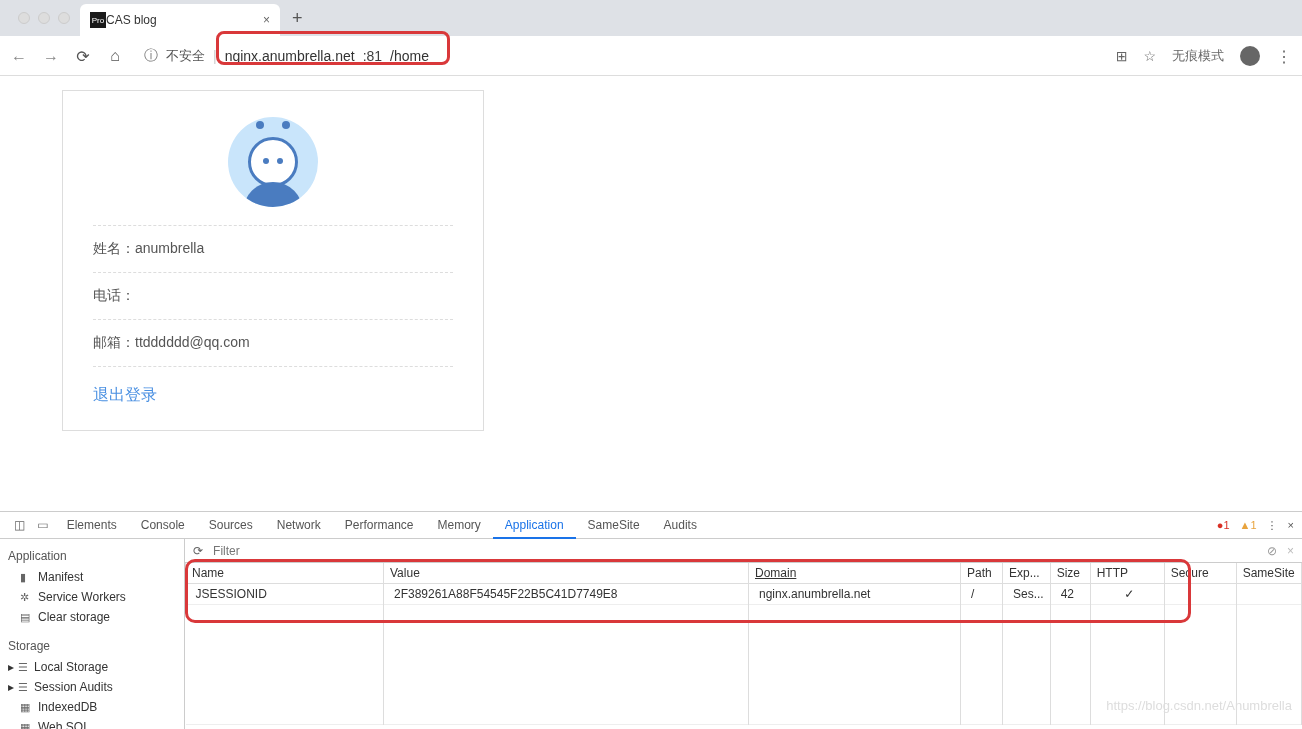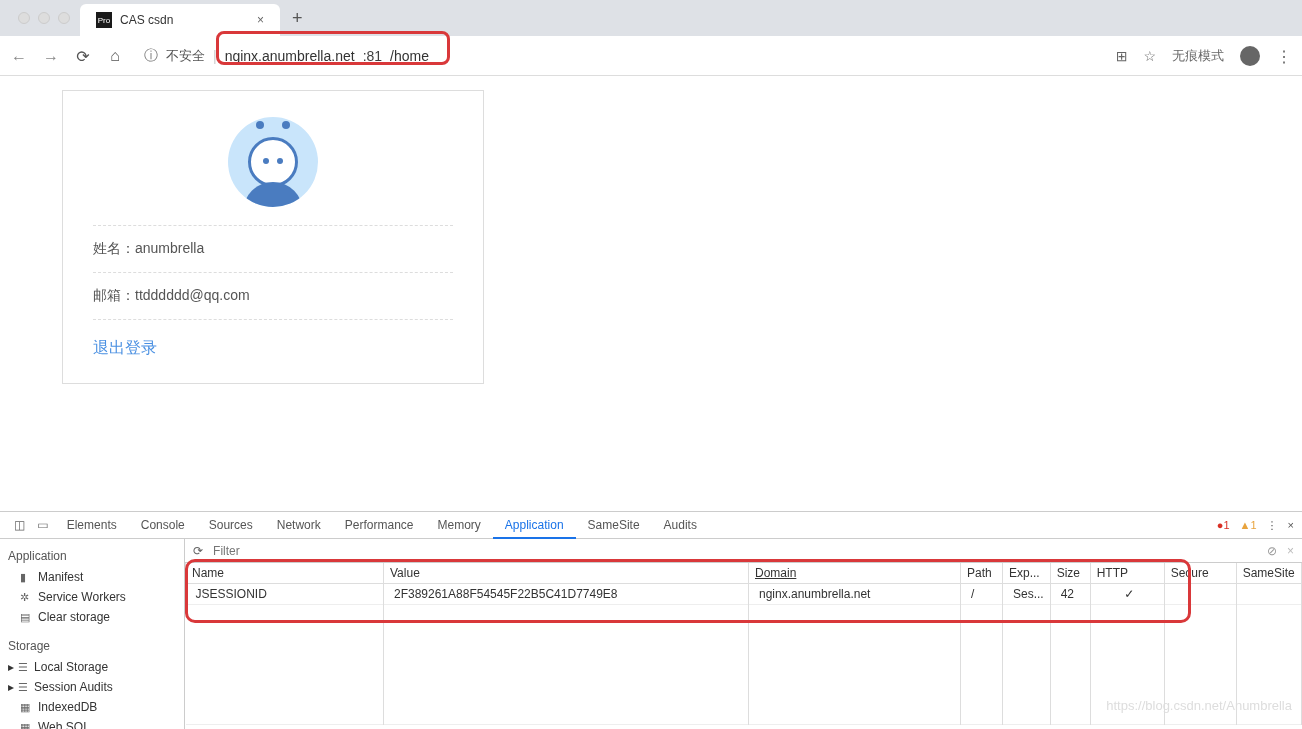--- a/index.html
+++ b/index.html
@@ -3,21 +3,21 @@
 <meta charset="utf-8">
 <style>
 * { margin: 0; padding: 0; box-sizing: border-box; font-family: -apple-system, BlinkMacSystemFont, "Segoe UI", sans-serif; }
 body { width: 1302px; height: 729px; background: #fff; overflow: hidden; position: relative; }
 
 
 .browser-top { height: 76px; background: #fff; border-bottom: 1px solid #ddd; }
 .tab-bar { height: 36px; background: #dee1e6; display: flex; align-items: center; padding-left: 8px; }
 .traffic-lights { display: flex; gap: 8px; padding: 0 10px; }
 .tl { width: 12px; height: 12px; border-radius: 50%; background: #ddd; border: 1px solid #ccc; }
-.tab { background: #fff; height: 32px; margin-top: 4px; display: flex; align-items: center; padding: 0 16px; border-radius: 6px 6px 0 0; font-size: 12px; color: #333; min-width: 200px; gap: 8px; }
+.tab { background: #fff; height: 32px; margin-top: 4px; display: flex; align-items: center; padding: 0 10px; border-radius: 6px 6px 0 0; font-size: 12px; color: #333; min-width: 200px; }
 .tab-favicon { width: 16px; height: 16px; background: #1a1a1a; color: #fff; font-size: 8px; display: flex; align-items: center; justify-content: center; }
 .tab-close { margin-left: auto; color: #666; cursor: pointer; }
 .new-tab { color: #555; font-size: 18px; padding: 0 12px; cursor: pointer; }
 
 .addr-bar { height: 40px; display: flex; align-items: center; padding: 0 10px; gap: 14px; }
 .nav-ico { color: #888; font-size: 16px; width: 18px; text-align: center; }
 .nav-ico.active { color: #555; }
 .addr-input-wrap { flex: 1; display: flex; align-items: center; gap: 8px; font-size: 14px; padding: 0 6px; position: relative; }
 .info-ico { color: #777; font-size: 14px; }
 .insecure { color: #555; font-size: 13px; }
@@ -87,21 +87,21 @@
 
 <div class="browser-top">
   <div class="tab-bar">
     <div class="traffic-lights">
       <div class="tl"></div>
       <div class="tl"></div>
       <div class="tl"></div>
     </div>
     <div class="tab">
       <span class="tab-favicon">Pro</span>
-      <span>CAS csdn</span>
+      <span>CAS blog</span>
       <span class="tab-close">×</span>
     </div>
     <div class="new-tab">+</div>
   </div>
   <div class="addr-bar">
     <span class="nav-ico">←</span>
     <span class="nav-ico">→</span>
     <span class="nav-ico active">⟳</span>
     <span class="nav-ico active">⌂</span>
     <div class="addr-input-wrap">
@@ -128,20 +128,23 @@
     <div class="avatar-wrap">
       <div class="avatar">
         <div class="ant1"></div>
           <div class="ant2"></div>
         <div class="face"></div>
         <div class="body"></div>
       </div>
     </div>
     <div class="info-row">
       <span class="info-label">姓名：</span><span>anumbrella</span>
+    </div>
+    <div class="info-row">
+      <span class="info-label">电话：</span><span></span>
     </div>
     <div class="info-row">
       <span class="info-label">邮箱：</span><span>ttdddddd@qq.com</span>
     </div>
     <div class="logout-row">
       <a href="#" class="logout-link">退出登录</a>
     </div>
   </div>
 </div>
 

